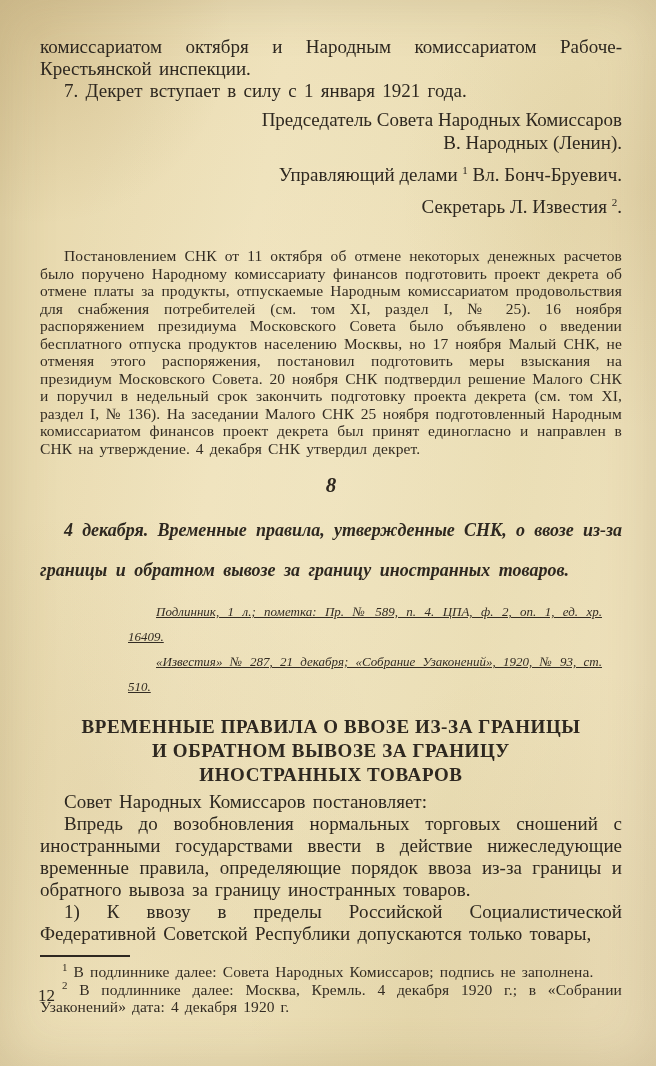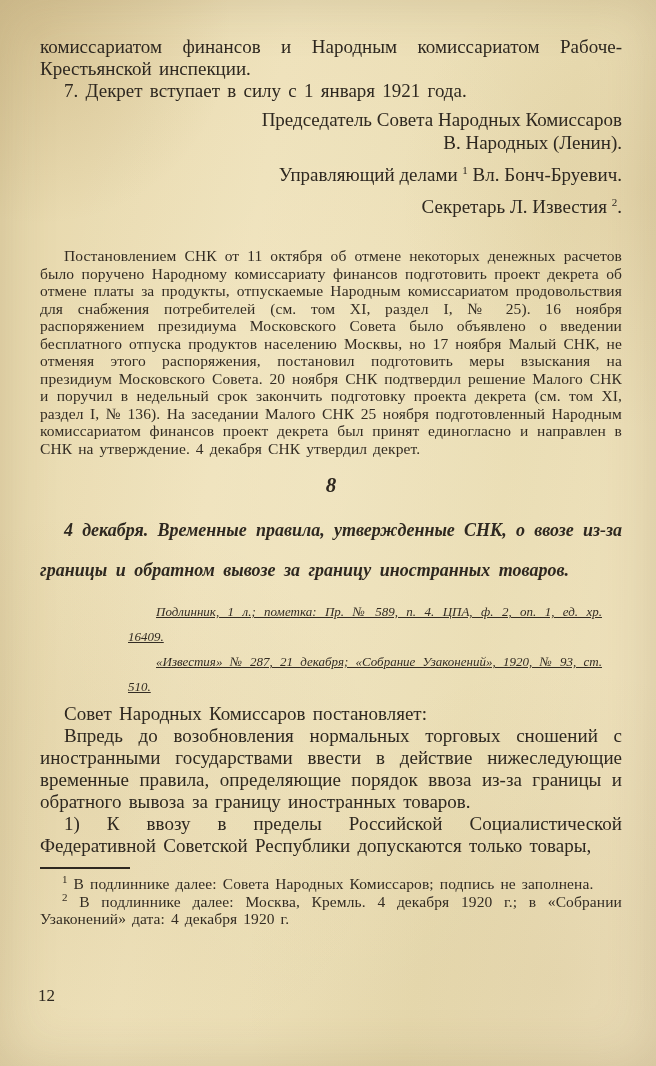--- a/index.html
+++ b/index.html
@@ -59,21 +59,21 @@
     position:absolute;left:38px;top:986px;
     font-size:17px;color:#2e2820;
   }
 </style>
 </head>
 <body>
 
 <div class="scan">
   <div class="content">
 
-    <p class="body-text justify">комиссариатом финансов и Народным комиссариатом Рабоче-Крестьянской инспекции.</p>
+    <p class="body-text justify">комиссариатом октября и Народным комиссариатом Рабоче-Крестьянской инспекции.</p>
 
     <p class="body-text justify indent">7. Декрет вступает в силу с 1 января 1921 года.</p>
 
     <div class="signatures">
       <p>Председатель Совета Народных Комиссаров</p>
       <p>В. Народных (Ленин).</p>
       <p class="sig-gap"><span>Управляющий делами</span>&nbsp;<sup>1</sup> <span>Вл. Бонч-Бруевич.</span></p>
       <p class="sig-gap"><span>Секретарь Л. Известия</span>&nbsp;<sup>2</sup><span>.</span></p>
     </div>
 
@@ -81,20 +81,25 @@
 
     <p class="section-number">8</p>
 
     <p class="section-heading indent">4 декабря. Временные правила, утвержденные СНК, о ввозе из-за границы и обратном вывозе за границу иностранных товаров.</p>
 
     <div class="provenance">
       <p class="indent2">Подлинник, 1 л.; пометка: Пр. № 589, п. 4. ЦПА, ф. 2, оп. 1, ед. хр. 16409.</p>
       <p class="indent2">«Известия» № 287, 21 декабря; «Собрание Узаконений», 1920, № 93, ст. 510.</p>
     </div>
 
+    <div class="doc-title">
+      <p>ВРЕМЕННЫЕ ПРАВИЛА О ВВОЗЕ ИЗ-ЗА ГРАНИЦЫ</p>
+      <p>И ОБРАТНОМ ВЫВОЗЕ ЗА ГРАНИЦУ</p>
+      <p>ИНОСТРАННЫХ ТОВАРОВ</p>
+    </div>
 
     <div class="doc-body">
       <p class="body-text justify indent">Совет Народных Комиссаров постановляет:</p>
       <p class="body-text justify indent">Впредь до возобновления нормальных торговых сношений с иностранными государствами ввести в действие нижеследующие временные правила, определяющие порядок ввоза из-за границы и обратного вывоза за границу иностранных товаров.</p>
       <p class="body-text justify indent">1) К ввозу в пределы Российской Социалистической Федеративной Советской Республики допускаются только товары,</p>
     </div>
 
     <div class="footnote-rule"></div>
 
     <div>

